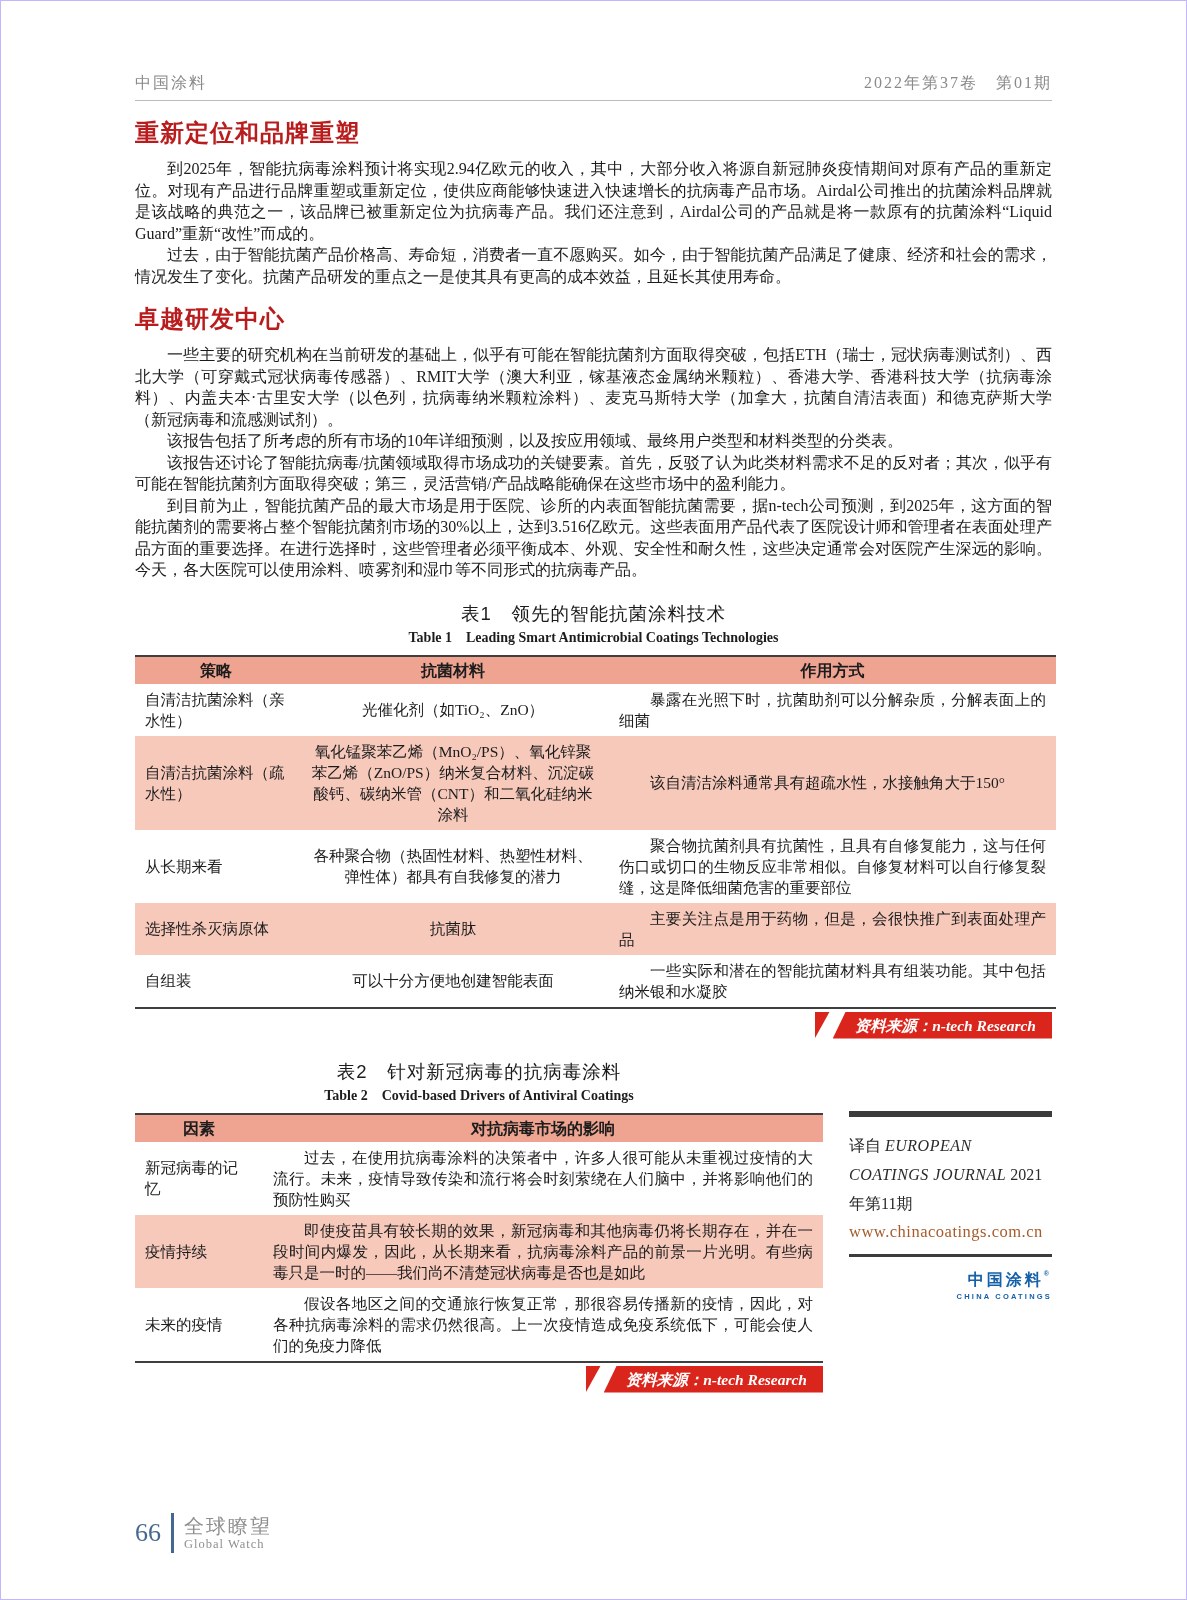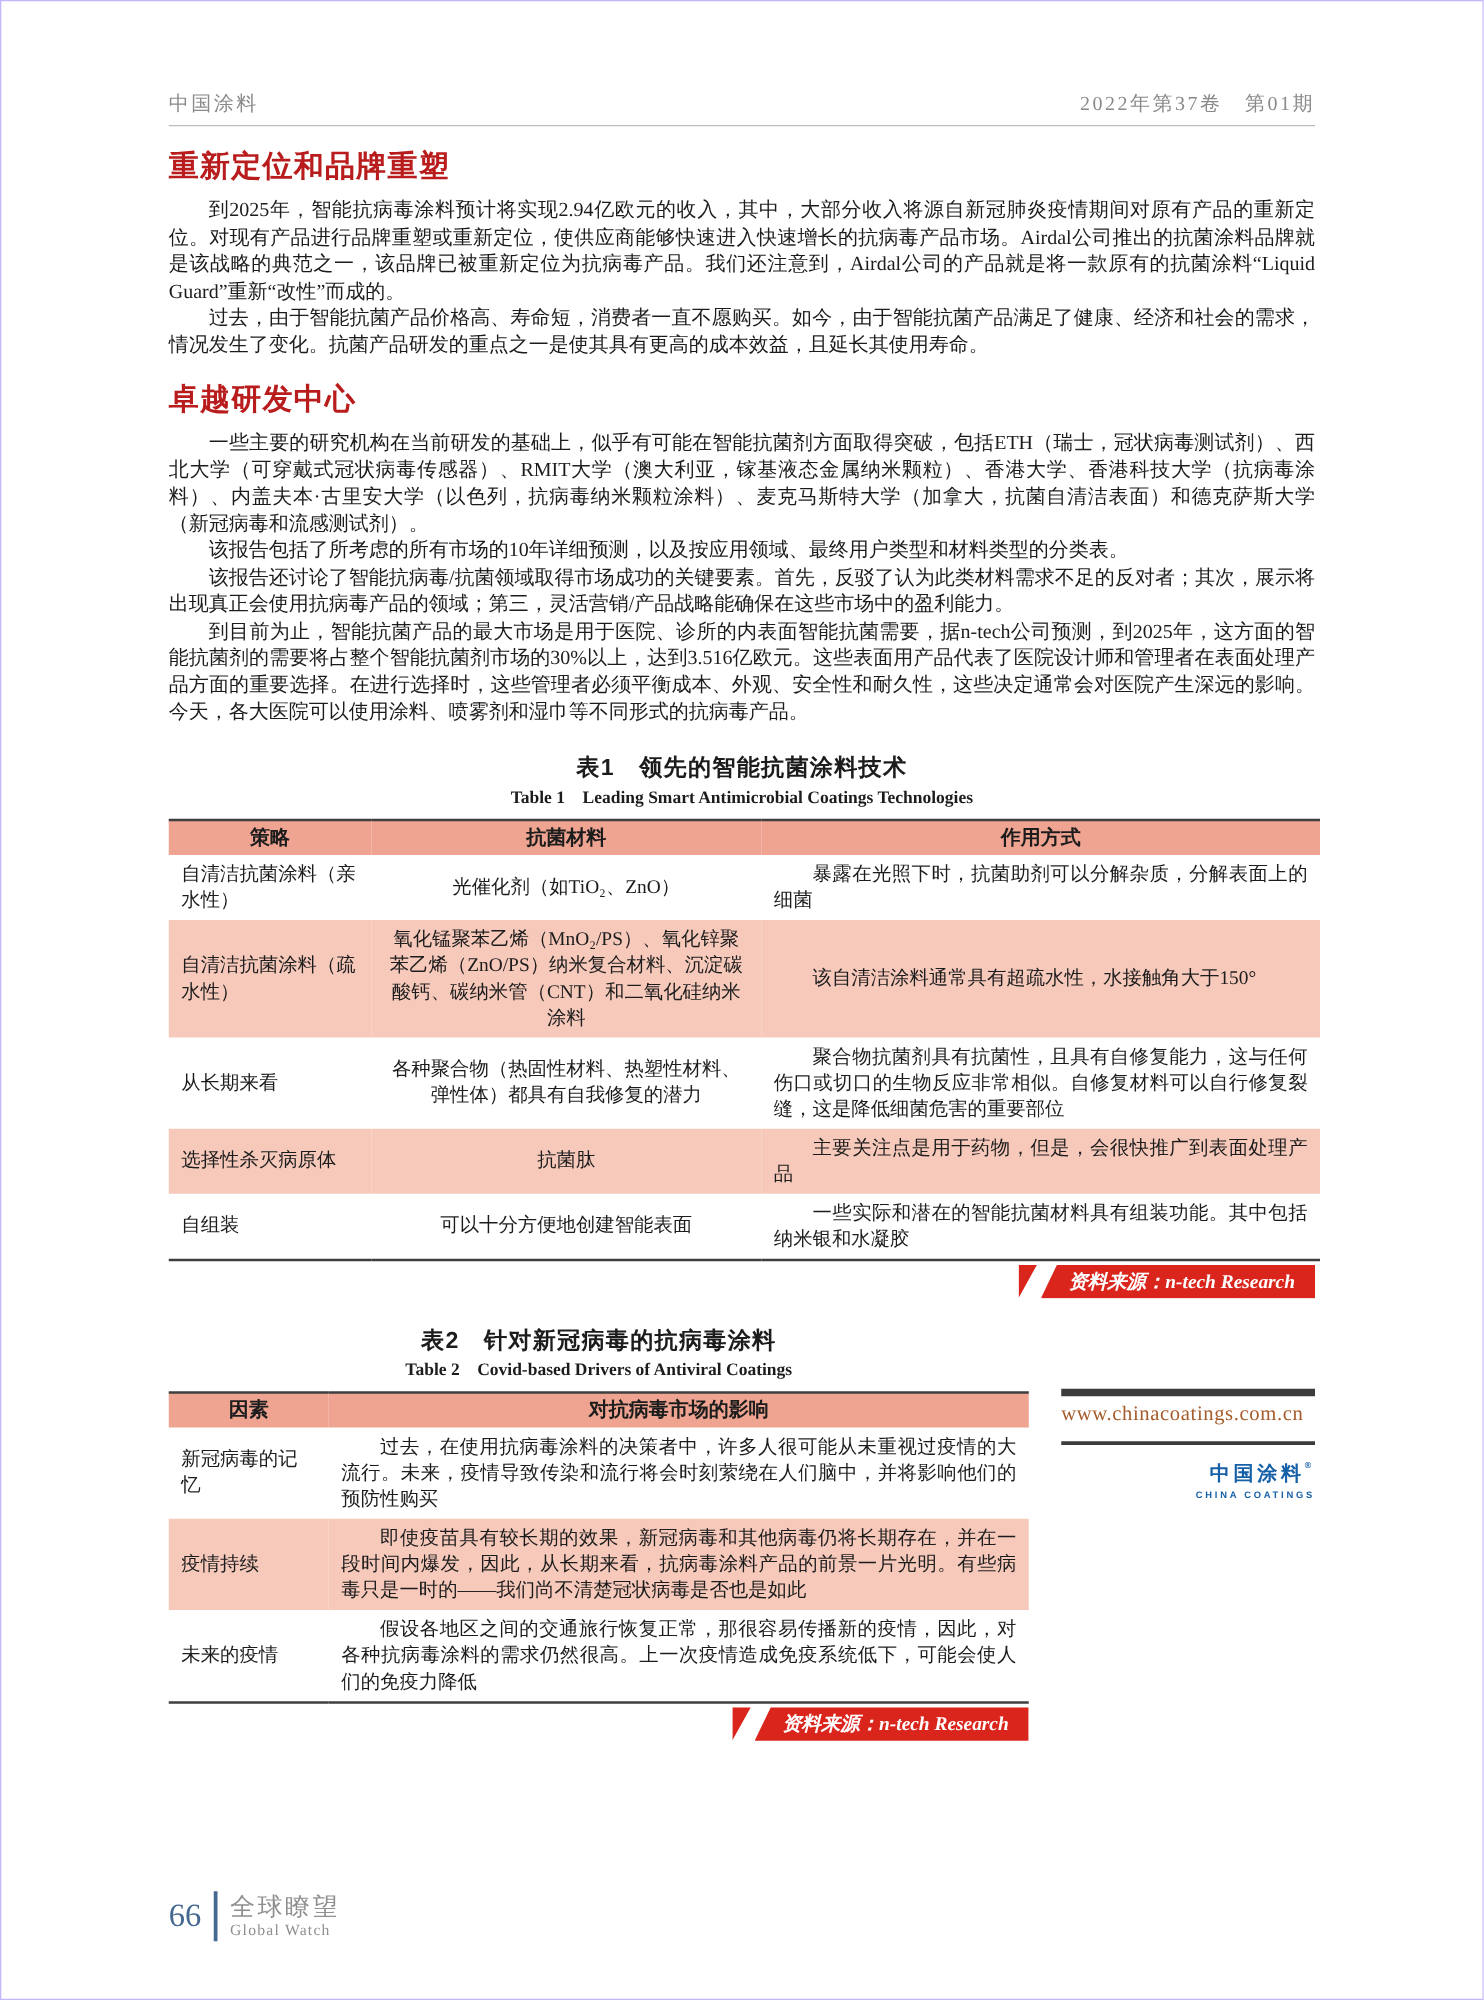--- a/index.html
+++ b/index.html
@@ -23,21 +23,21 @@
   
   .sec-h{font-family:"Liberation Sans","DejaVu Sans",sans-serif;
     font-weight:bold;font-size:24px;color:#b91c1c;margin:16px 0 9px;letter-spacing:1px;}
 
   
   .para{margin:0;font-size:16px;line-height:21.5px;text-align:justify;text-indent:2em;}
 
   
   .tbl-title{ text-align:center;margin-top:20px;}
   .tbl-title .cn{font-family:"Liberation Sans","DejaVu Sans",sans-serif;
-    font-weight:bold;font-size:18.5px;letter-spacing:1px;}
+    font-weight:normal;font-size:18.5px;letter-spacing:1px;}
   .tbl-title .en{font-weight:bold;font-size:14px;margin-top:3px;}
 
   
   table.dat{border-collapse:collapse;margin-top:8px;
     border-top:2px solid #3f3f3f;border-bottom:2px solid #3f3f3f;
     font-size:15.5px;line-height:21px;}
   table.dat th{
     font-family:"Liberation Sans","DejaVu Sans",sans-serif;
     background:#efa492;font-weight:bold;font-size:16px;
     padding:3px 8px;text-align:center;}
@@ -99,21 +99,21 @@
       <div class="runhead-rule"></div>
     </div>
 
     <div class="sec-h">重新定位和品牌重塑</div>
     <p class="para">到2025年，智能抗病毒涂料预计将实现2.94亿欧元的收入，其中，大部分收入将源自新冠肺炎疫情期间对原有产品的重新定位。对现有产品进行品牌重塑或重新定位，使供应商能够快速进入快速增长的抗病毒产品市场。Airdal公司推出的抗菌涂料品牌就是该战略的典范之一，该品牌已被重新定位为抗病毒产品。我们还注意到，Airdal公司的产品就是将一款原有的抗菌涂料“Liquid Guard”重新“改性”而成的。</p>
     <p class="para">过去，由于智能抗菌产品价格高、寿命短，消费者一直不愿购买。如今，由于智能抗菌产品满足了健康、经济和社会的需求，情况发生了变化。抗菌产品研发的重点之一是使其具有更高的成本效益，且延长其使用寿命。</p>
 
     <div class="sec-h">卓越研发中心</div>
     <p class="para">一些主要的研究机构在当前研发的基础上，似乎有可能在智能抗菌剂方面取得突破，包括ETH（瑞士，冠状病毒测试剂）、西北大学（可穿戴式冠状病毒传感器）、RMIT大学（澳大利亚，镓基液态金属纳米颗粒）、香港大学、香港科技大学（抗病毒涂料）、内盖夫本·古里安大学（以色列，抗病毒纳米颗粒涂料）、麦克马斯特大学（加拿大，抗菌自清洁表面）和德克萨斯大学（新冠病毒和流感测试剂）。</p>
     <p class="para">该报告包括了所考虑的所有市场的10年详细预测，以及按应用领域、最终用户类型和材料类型的分类表。</p>
-    <p class="para">该报告还讨论了智能抗病毒/抗菌领域取得市场成功的关键要素。首先，反驳了认为此类材料需求不足的反对者；其次，展示将出现真正会使用抗病毒产品的领域；第三，灵活营销/产品战略能确保在这些市场中的盈利能力。</p>
+    <p class="para">该报告还讨论了智能抗病毒/抗菌领域取得市场成功的关键要素。首先，反驳了认为此类材料需求不足的反对者；其次，似乎有可能在智能抗菌剂方面取得突破；第三，灵活营销/产品战略能确保在这些市场中的盈利能力。</p>
     <p class="para">到目前为止，智能抗菌产品的最大市场是用于医院、诊所的内表面智能抗菌需要，据n-tech公司预测，到2025年，这方面的智能抗菌剂的需要将占整个智能抗菌剂市场的30%以上，达到3.516亿欧元。这些表面用产品代表了医院设计师和管理者在表面处理产品方面的重要选择。在进行选择时，这些管理者必须平衡成本、外观、安全性和耐久性，这些决定通常会对医院产生深远的影响。今天，各大医院可以使用涂料、喷雾剂和湿巾等不同形式的抗病毒产品。</p>
 
     <div class="tbl-title">
       <div class="cn">表1　领先的智能抗菌涂料技术</div>
       <div class="en">Table 1　Leading Smart Antimicrobial Coatings Technologies</div>
     </div>
 
     <table class="dat t1">
       <colgroup>
           <col class="c1">
@@ -198,20 +198,25 @@
         <div class="source-row">
           <span class="ribbon">
             <span class="notch"></span>
             <span class="body">资料来源：n-tech Research</span>
           </span>
         </div>
       </div>
 
       <div class="side-note">
         <div class="bar-top"></div>
+        <div class="cite">
+          <span>译自</span>
+          <span class="j">EUROPEAN COATINGS JOURNAL</span>
+          <span>2021年第11期</span>
+        </div>
         <div class="url">www.chinacoatings.com.cn</div>
         <div class="bar-bottom"></div>
         <div class="logo">
           <div class="cn">
             <span>中国涂料</span><span class="mark">®</span>
           </div>
           <div class="en">CHINA COATINGS</div>
         </div>
       </div>
     </div>

